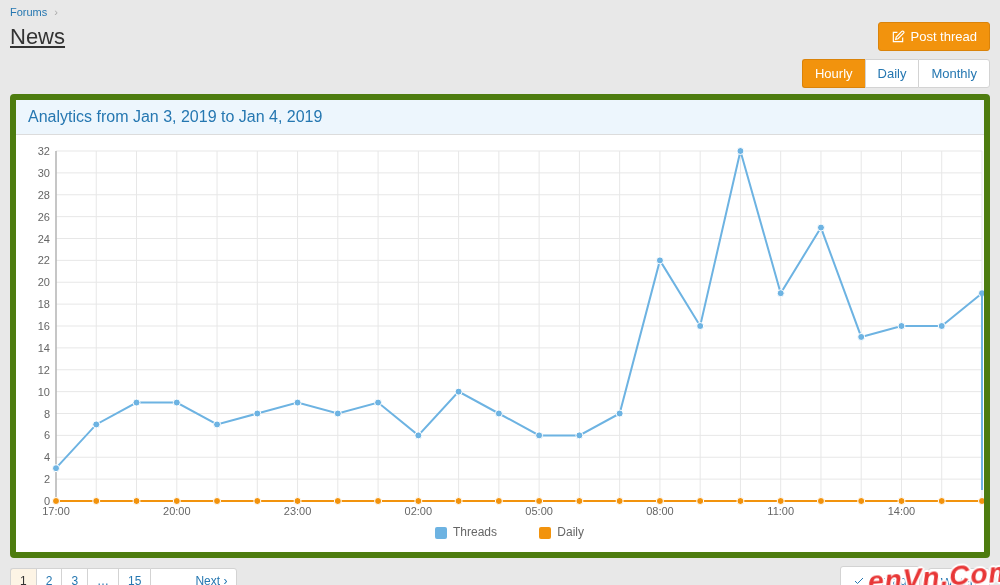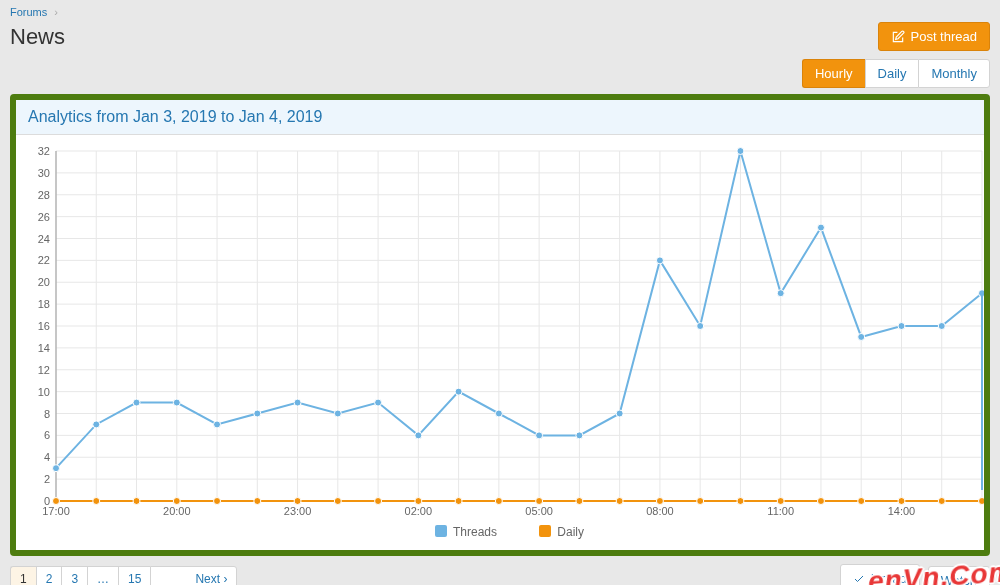--- a/index.html
+++ b/index.html
@@ -3,39 +3,39 @@
 <meta charset="utf-8">
 <style>
 * { box-sizing: border-box; margin: 0; padding: 0; }
 body { font-family: -apple-system, "Segoe UI", Arial, sans-serif; background: #e8e8e8; width: 1000px; height: 585px; overflow: hidden; font-size: 13px; color: #555; }
 
 .breadcrumb { padding: 6px 10px 2px; font-size: 11px; }
 .breadcrumb a { color: #2577b1; text-decoration: none; }
 .breadcrumb .sep { color: #aaa; margin-left: 4px; }
 
 .page-header { display: flex; align-items: center; padding: 2px 10px 8px; }
-.page-header h1 { font-size: 22px; font-weight: 400; color: #333; flex: 1; }
+.page-header h1 { font-size: 22px; font-weight: 400; color: #333; flex: 1; text-decoration: underline; }
 
 .btn { display: inline-flex; align-items: center; gap: 6px; border: 1px solid; border-radius: 3px; padding: 6px 12px; font-size: 13px; cursor: pointer; background: #fff; }
 .btn-primary { background: #f2930d; border-color: #da830a; color: #fff; }
 .btn-primary svg { stroke: #fff; }
 .btn-default { border-color: #d3d3d3; color: #2577b1; }
 .btn-default.active { background: #f2930d; border-color: #da830a; color: #fff; }
 
 .filter-row { display: flex; justify-content: flex-end; padding: 0 10px 6px; gap: 0; }
 .filter-row .btn { border-radius: 0; border-right-width: 0; }
 .filter-row .btn:first-child { border-radius: 3px 0 0 3px; }
 .filter-row .btn:last-child { border-radius: 0 3px 3px 0; border-right-width: 1px; }
 
 .panel { margin: 0 10px 8px; border: 6px solid #4d7c0f; border-radius: 4px; background: #fff; overflow: hidden; }
 .panel-header { background: #edf6fd; border-bottom: 1px solid #dcdcdc; padding: 8px 12px; color: #2577b1; font-size: 16px; }
 .chart-wrap { padding: 6px 4px 4px; }
 svg.chart { display: block; }
 .legend { text-align: center; padding: 4px 0 6px; font-size: 12px; color: #666; }
-.legend span { display: inline-flex; align-items: flex-start; gap: 6px; margin: 0 10px; padding-left: 19px; }
+.legend span { display: inline-flex; align-items: flex-end; gap: 6px; margin: 0 10px; padding-left: 19px; }
 .legend .sw { width: 12px; height: 12px; border-radius: 2px; display: inline-block; }
 
 .footer-row { display: flex; align-items: center; padding: 0 10px; }
 .pager { display: inline-flex; }
 .pager .pg { border: 1px solid #d3d3d3; border-right-width: 0; padding: 5px 9px; font-size: 12px; color: #2577b1; cursor: pointer; background: #fff; }
 .pager .pg:first-child { border-radius: 3px 0 0 3px; }
 .pager .pg:last-child { border-radius: 0 3px 3px 0; border-right-width: 1px; padding-left: 44px; }
 .pager .pg.active { background: #fdf4e5; color: #333; }
 .footer-row .spacer { flex: 1; }
 .footer-right .btn { margin-left: 4px; }

